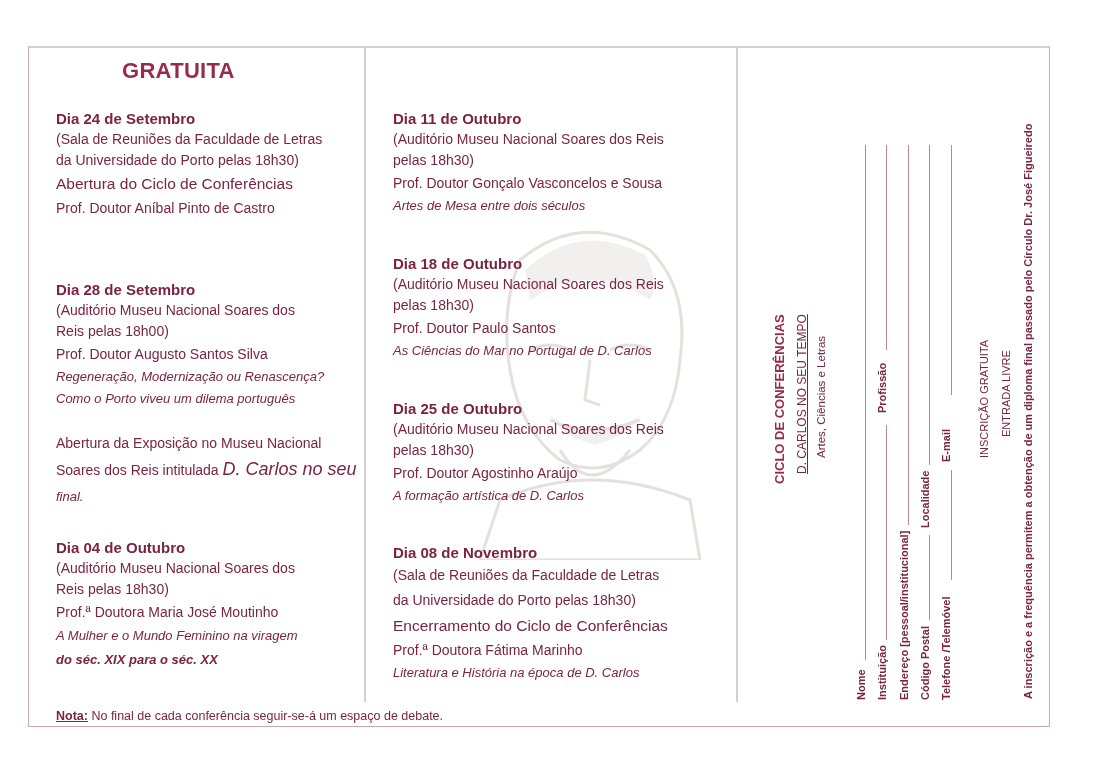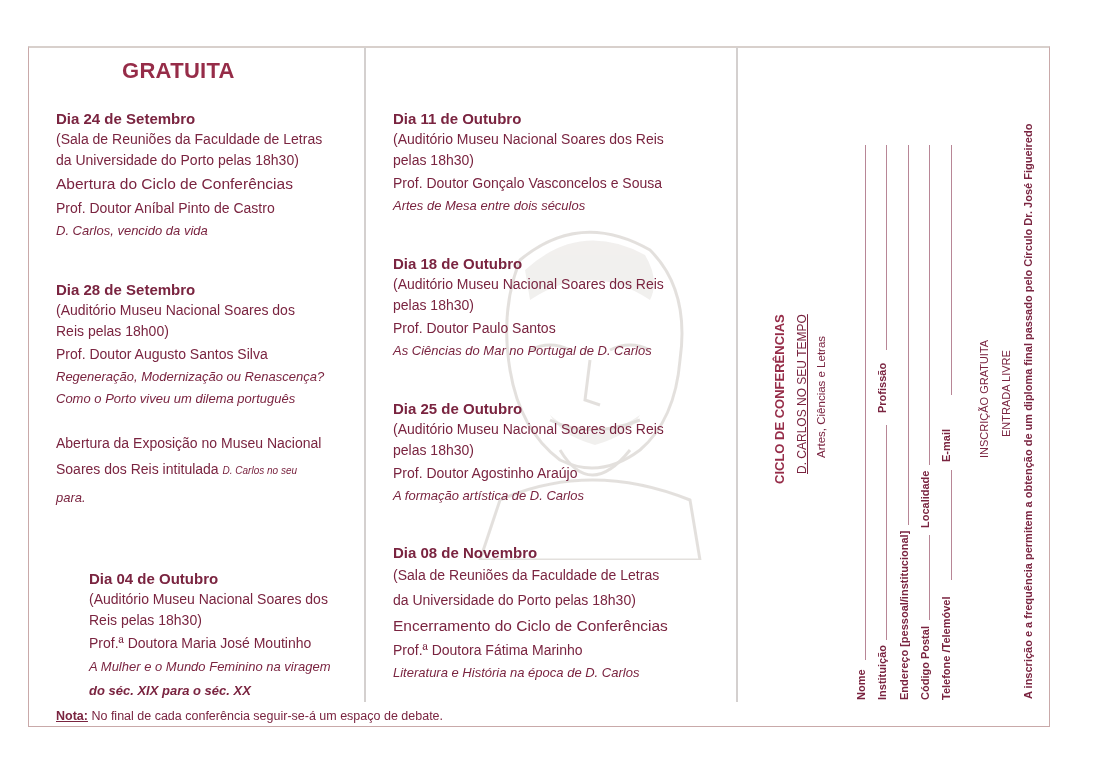--- a/index.html
+++ b/index.html
@@ -42,39 +42,38 @@
 </svg>
 
 <div class="title">GRATUITA</div>
 
 <div class="entry" style="left:56px; top:108px;">
   <div class="day">Dia 24 de Setembro</div>
   <div>(Sala de Reuniões da Faculdade de Letras</div>
   <div>da Universidade do Porto pelas 18h30)</div>
   <div class="open">Abertura do Ciclo de Conferências</div>
   <div class="prof">Prof. Doutor Aníbal Pinto de Castro</div>
-  <div class="talk">D. Carlos, vencido da vida</div>
 </div>
 
 <div class="entry" style="left:56px; top:279px;">
   <div class="day">Dia 28 de Setembro</div>
   <div>(Auditório Museu Nacional Soares dos</div>
   <div>Reis pelas 18h00)</div>
   <div class="prof">Prof. Doutor Augusto Santos Silva</div>
   <div class="talk">Regeneração, Modernização ou Renascença?</div>
   <div class="talk">Como o Porto viveu um dilema português</div>
   <div style="height:20px;"></div>
   <div style="line-height:26px;">
     <div>Abertura da Exposição no Museu Nacional</div>
-    <div><span>Soares dos Reis intitulada </span><i style="font-size:10px;">D. Carlos no seu</i></div>
-    <div><i style="font-size:13px;">para.</i></div>
+    <div><span>Soares dos Reis intitulada </span><i style="font-size:18px;">D. Carlos no seu</i></div>
+    <div><i style="font-size:13px;">final.</i></div>
   </div>
 </div>
 
-<div class="entry" style="left:56px; top:568px;margin-left:33px;">
+<div class="entry" style="left:56px; top:537px;">
   <div class="day">Dia 04 de Outubro</div>
   <div>(Auditório Museu Nacional Soares dos</div>
   <div>Reis pelas 18h30)</div>
   <div class="prof">Prof.ª Doutora Maria José Moutinho</div>
   <div class="talk" style="line-height:24px;">A Mulher e o Mundo Feminino na viragem</div>
   <div class="talk" style="line-height:24px;font-weight:bold;">do séc. XIX para o séc. XX</div>
 </div>
 
 <div class="entry" style="left:393px; top:108px;">
   <div class="day">Dia 11 de Outubro</div>

